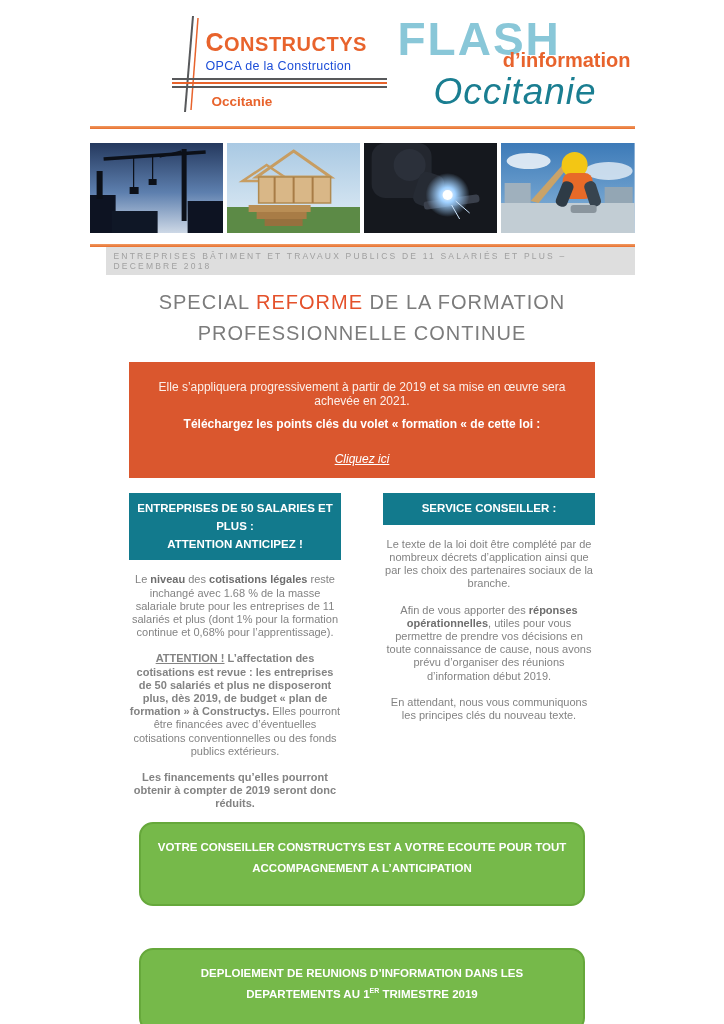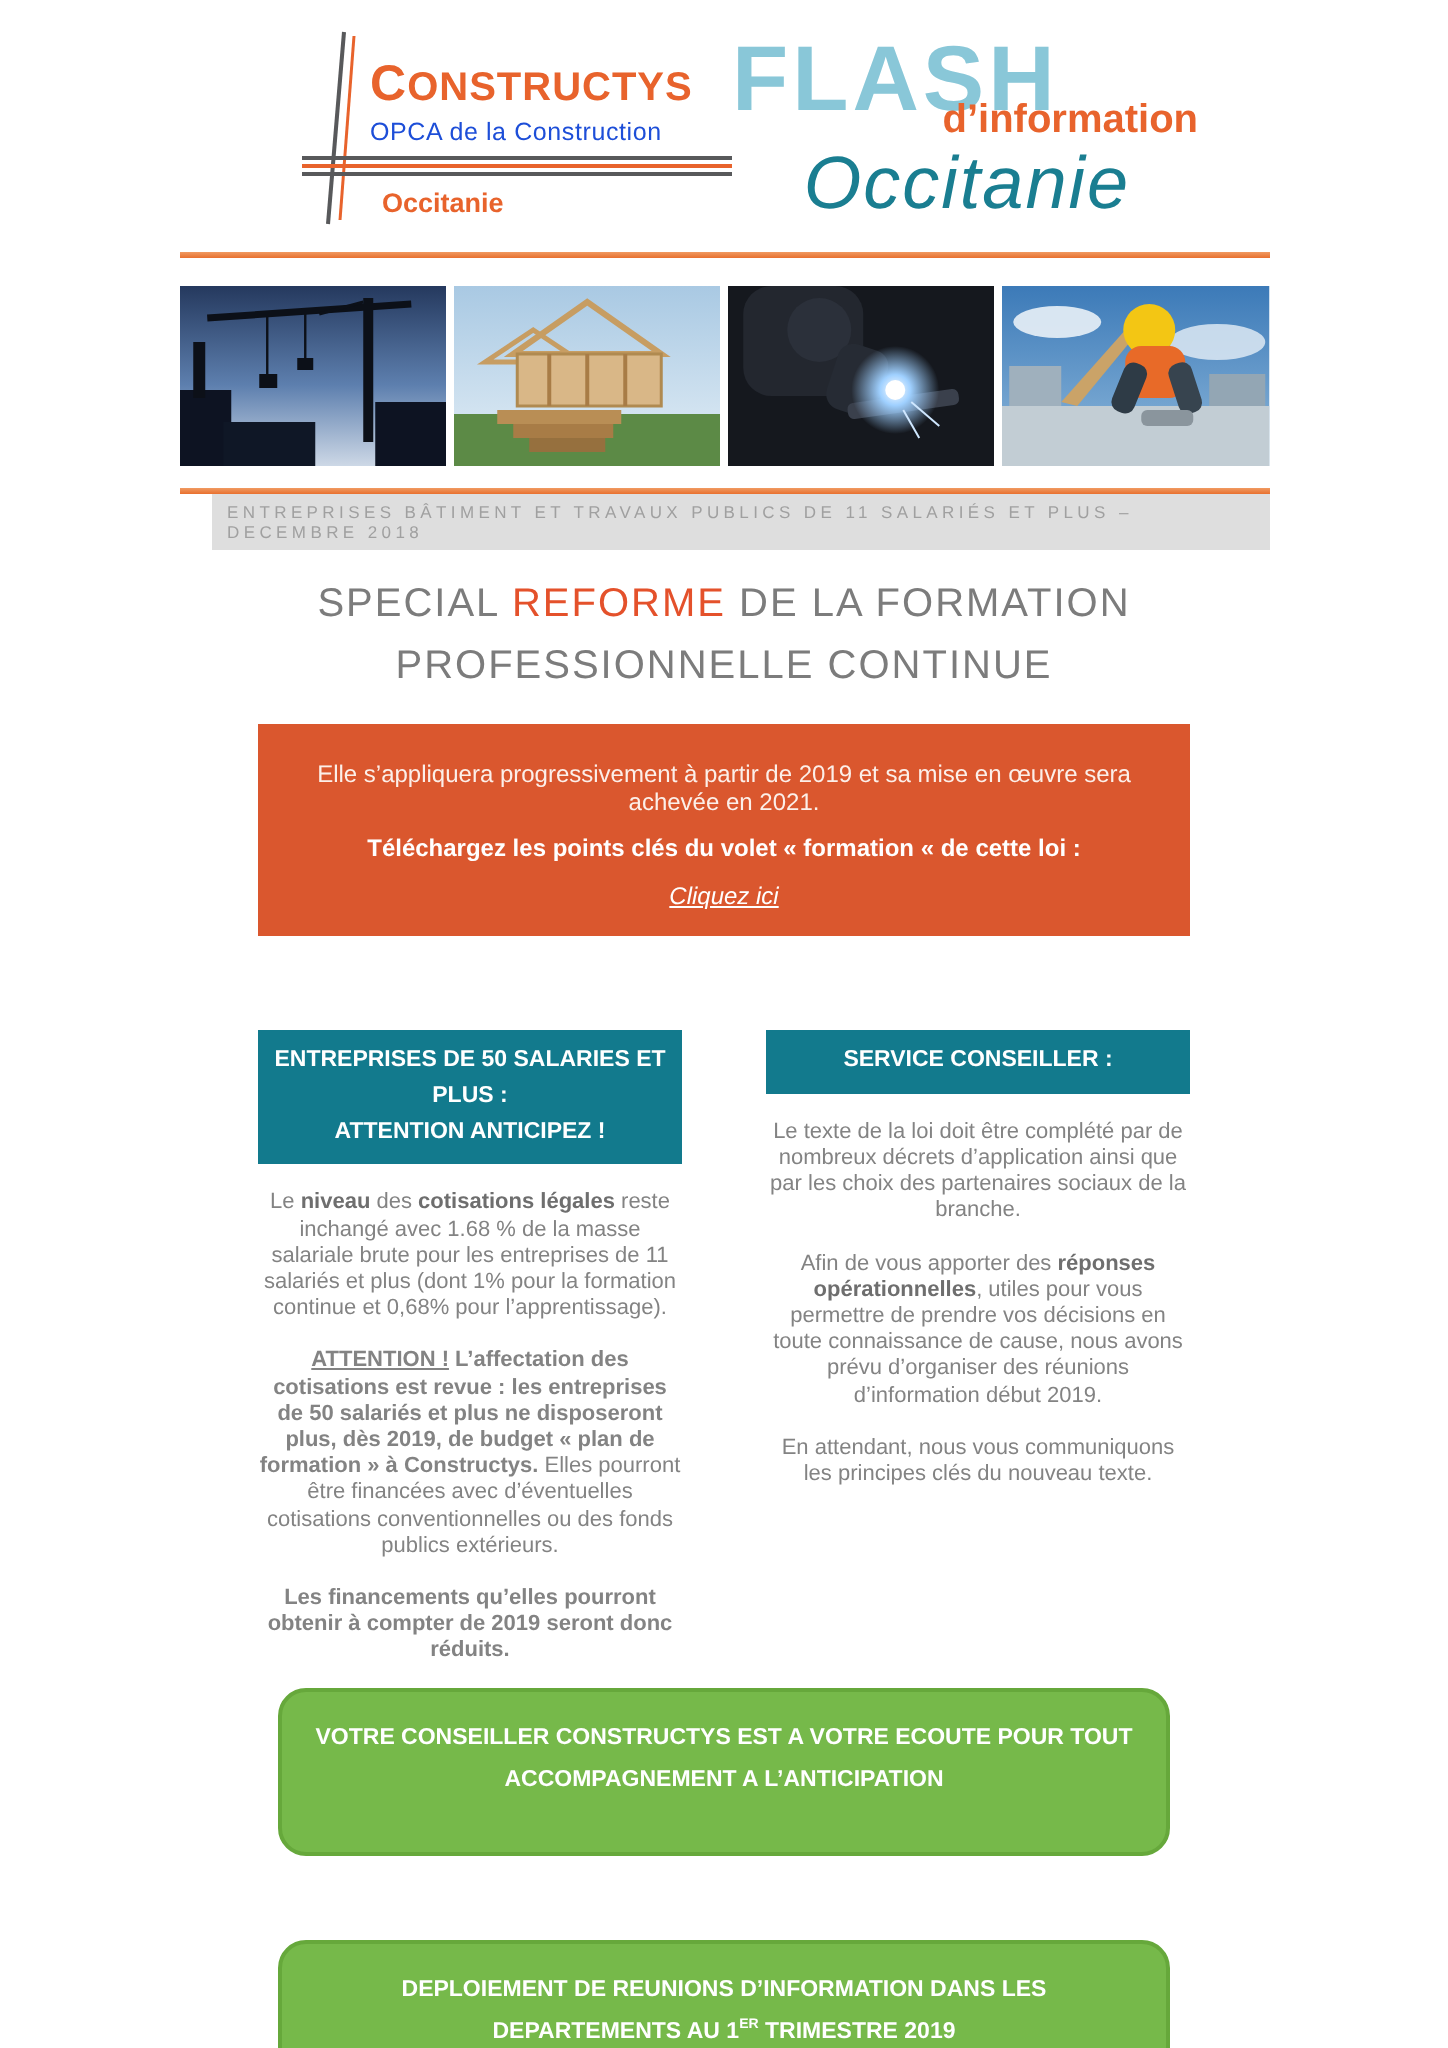--- a/index.html
+++ b/index.html
@@ -2,21 +2,21 @@
 <html><head>
 <meta charset="utf-8">
 <style>
   * { margin:0; padding:0; box-sizing:border-box; }
   html,body { background:#ffffff; }
   body { width:724px; height:1024px; font-family:"Liberation Sans", sans-serif; overflow:hidden; }
   .page { width:724px; height:1024px; position:relative; background:#fff; }
   .inner { width:545px; margin:0 auto; }
 
   
-  .header { display:flex; justify-content:center; padding:14px 2px 0 30px; }
+  .header { display:flex; justify-content:flex-end; padding:14px 2px 0 30px;gap:11px; }
   .logo { position:relative; width:215px; height:100px; display:flex; }
   .logo-lines { flex:0 0 34px; }
   .logo-text { padding-top:14px; }
   .brand { color:#E8632C; font-weight:bold; font-size:20px; letter-spacing:.5px; }
   .brand::first-letter { font-size:25px; }
   .logo-sub { color:#1d4ed8; font-size:12.5px; margin-top:2px; letter-spacing:.3px; }
   .h-rules { position:absolute; left:0; right:0; top:64px; }
   .h-rules .r1 { height:2px; background:#58595B; }
   .h-rules .r2 { height:2px; background:#E8632C; margin-top:2px; }
   .h-rules .r3 { height:1.5px; background:#58595B; margin-top:2px; }
@@ -44,26 +44,26 @@
   .title { margin-top:12px; text-align:center; color:#7C7C7C; font-size:20px;
            letter-spacing:1px; line-height:1.55; }
   .title .hl { color:#E4512B; }
 
   
   .banner { width:466px; margin:13px auto 0; background:#DA572E; color:#fff;
             text-align:center; padding:10px 18px 11px; }
   .banner-heading { font-weight:bold; font-size:13px; line-height:1.4; }
   .banner-body { font-size:12px; margin-top:8px; color:#FCEFE9; }
   .banner-download { font-weight:bold; font-size:12px; margin-top:9px; }
-  .banner-link { display:inline-block; margin-top:10px; font-size:12px; font-style:italic;
+  .banner-link { display:inline-block; margin-top:21px; font-size:12px; font-style:italic;
                  color:#fff; text-decoration:underline; cursor:pointer; }
 
   
   .cols { width:466px; margin:15px auto 0; display:flex; gap:42px; }
-  .col { flex:1;margin-top:32px; }
+  .col { flex:1; }
   .col-head { background:#127A8D; color:#fff; font-weight:bold; font-size:11.5px;
               text-align:center; padding:7px 4px; line-height:1.55; }
   .col p { font-size:11px; color:#838383; text-align:center; line-height:1.2; margin-top:13px; }
   .bold-gray { font-weight:bold; color:#6E6E6E; }
   .p-attn { color:#E0602F; font-weight:bold; }
   .p-attn .u { text-decoration:underline; }
   .p-attn .tail { color:#838383; font-weight:normal; }
   .p-red { color:#E8492B; font-weight:bold; }
 
   

